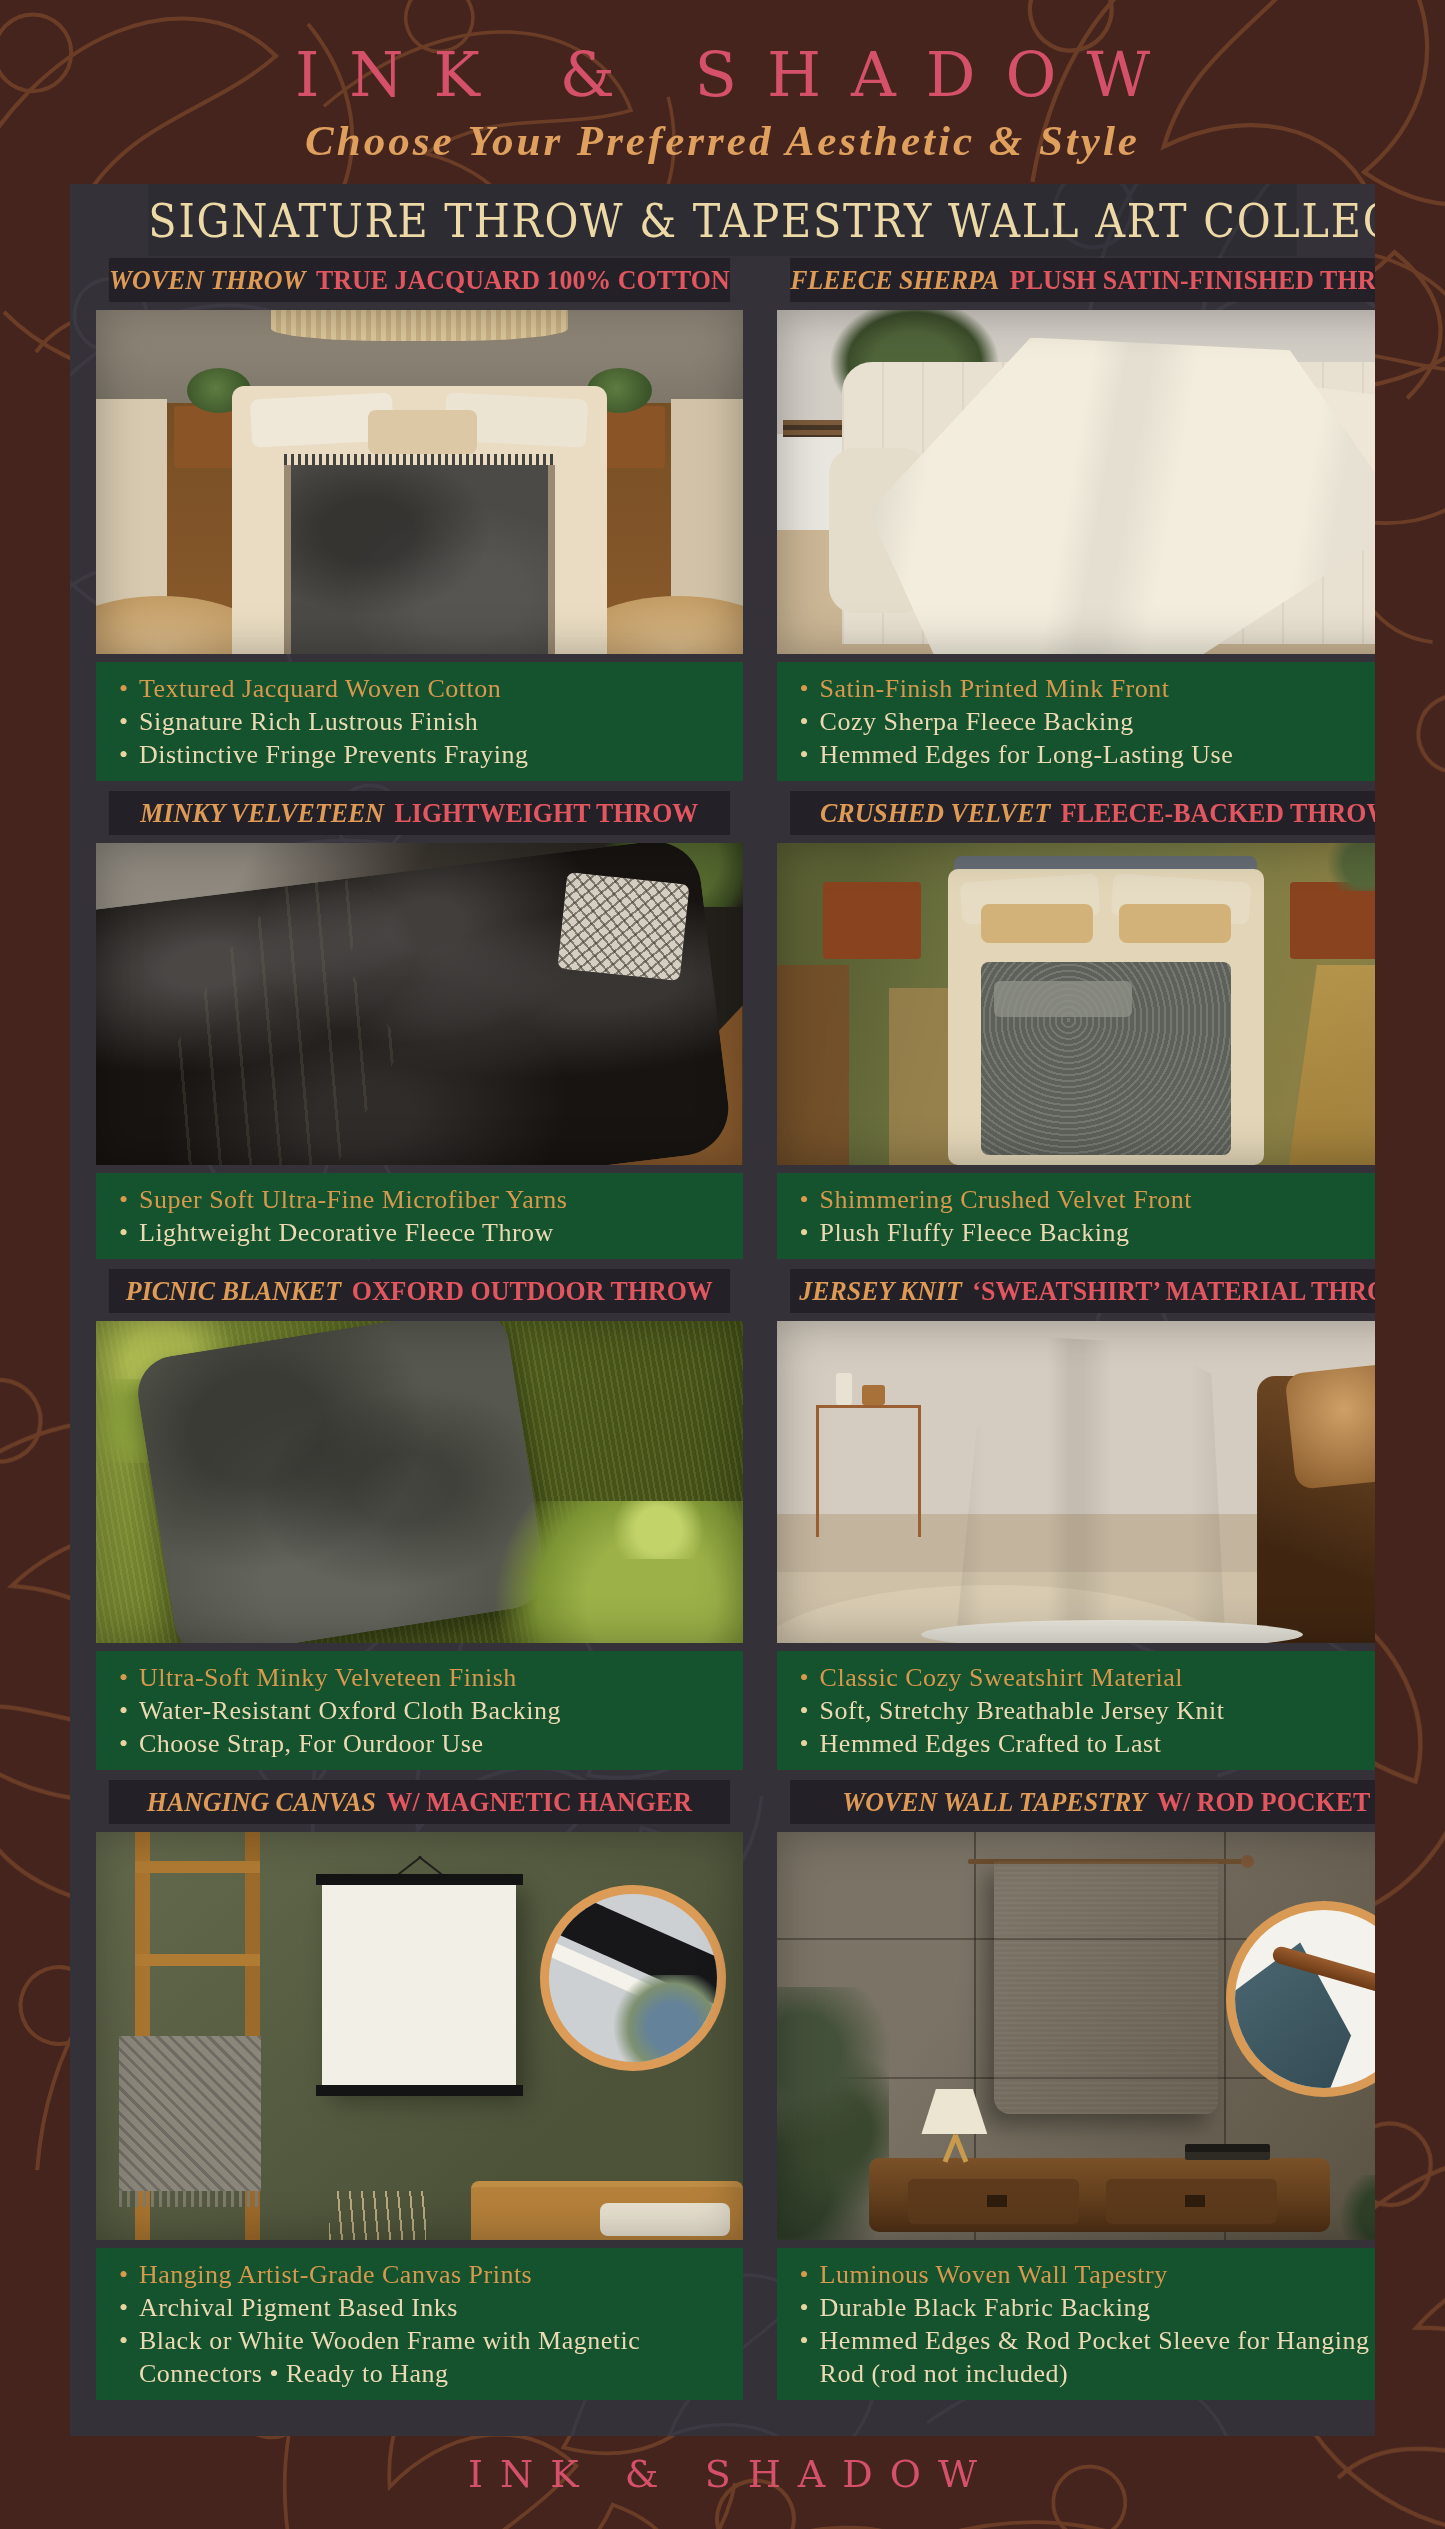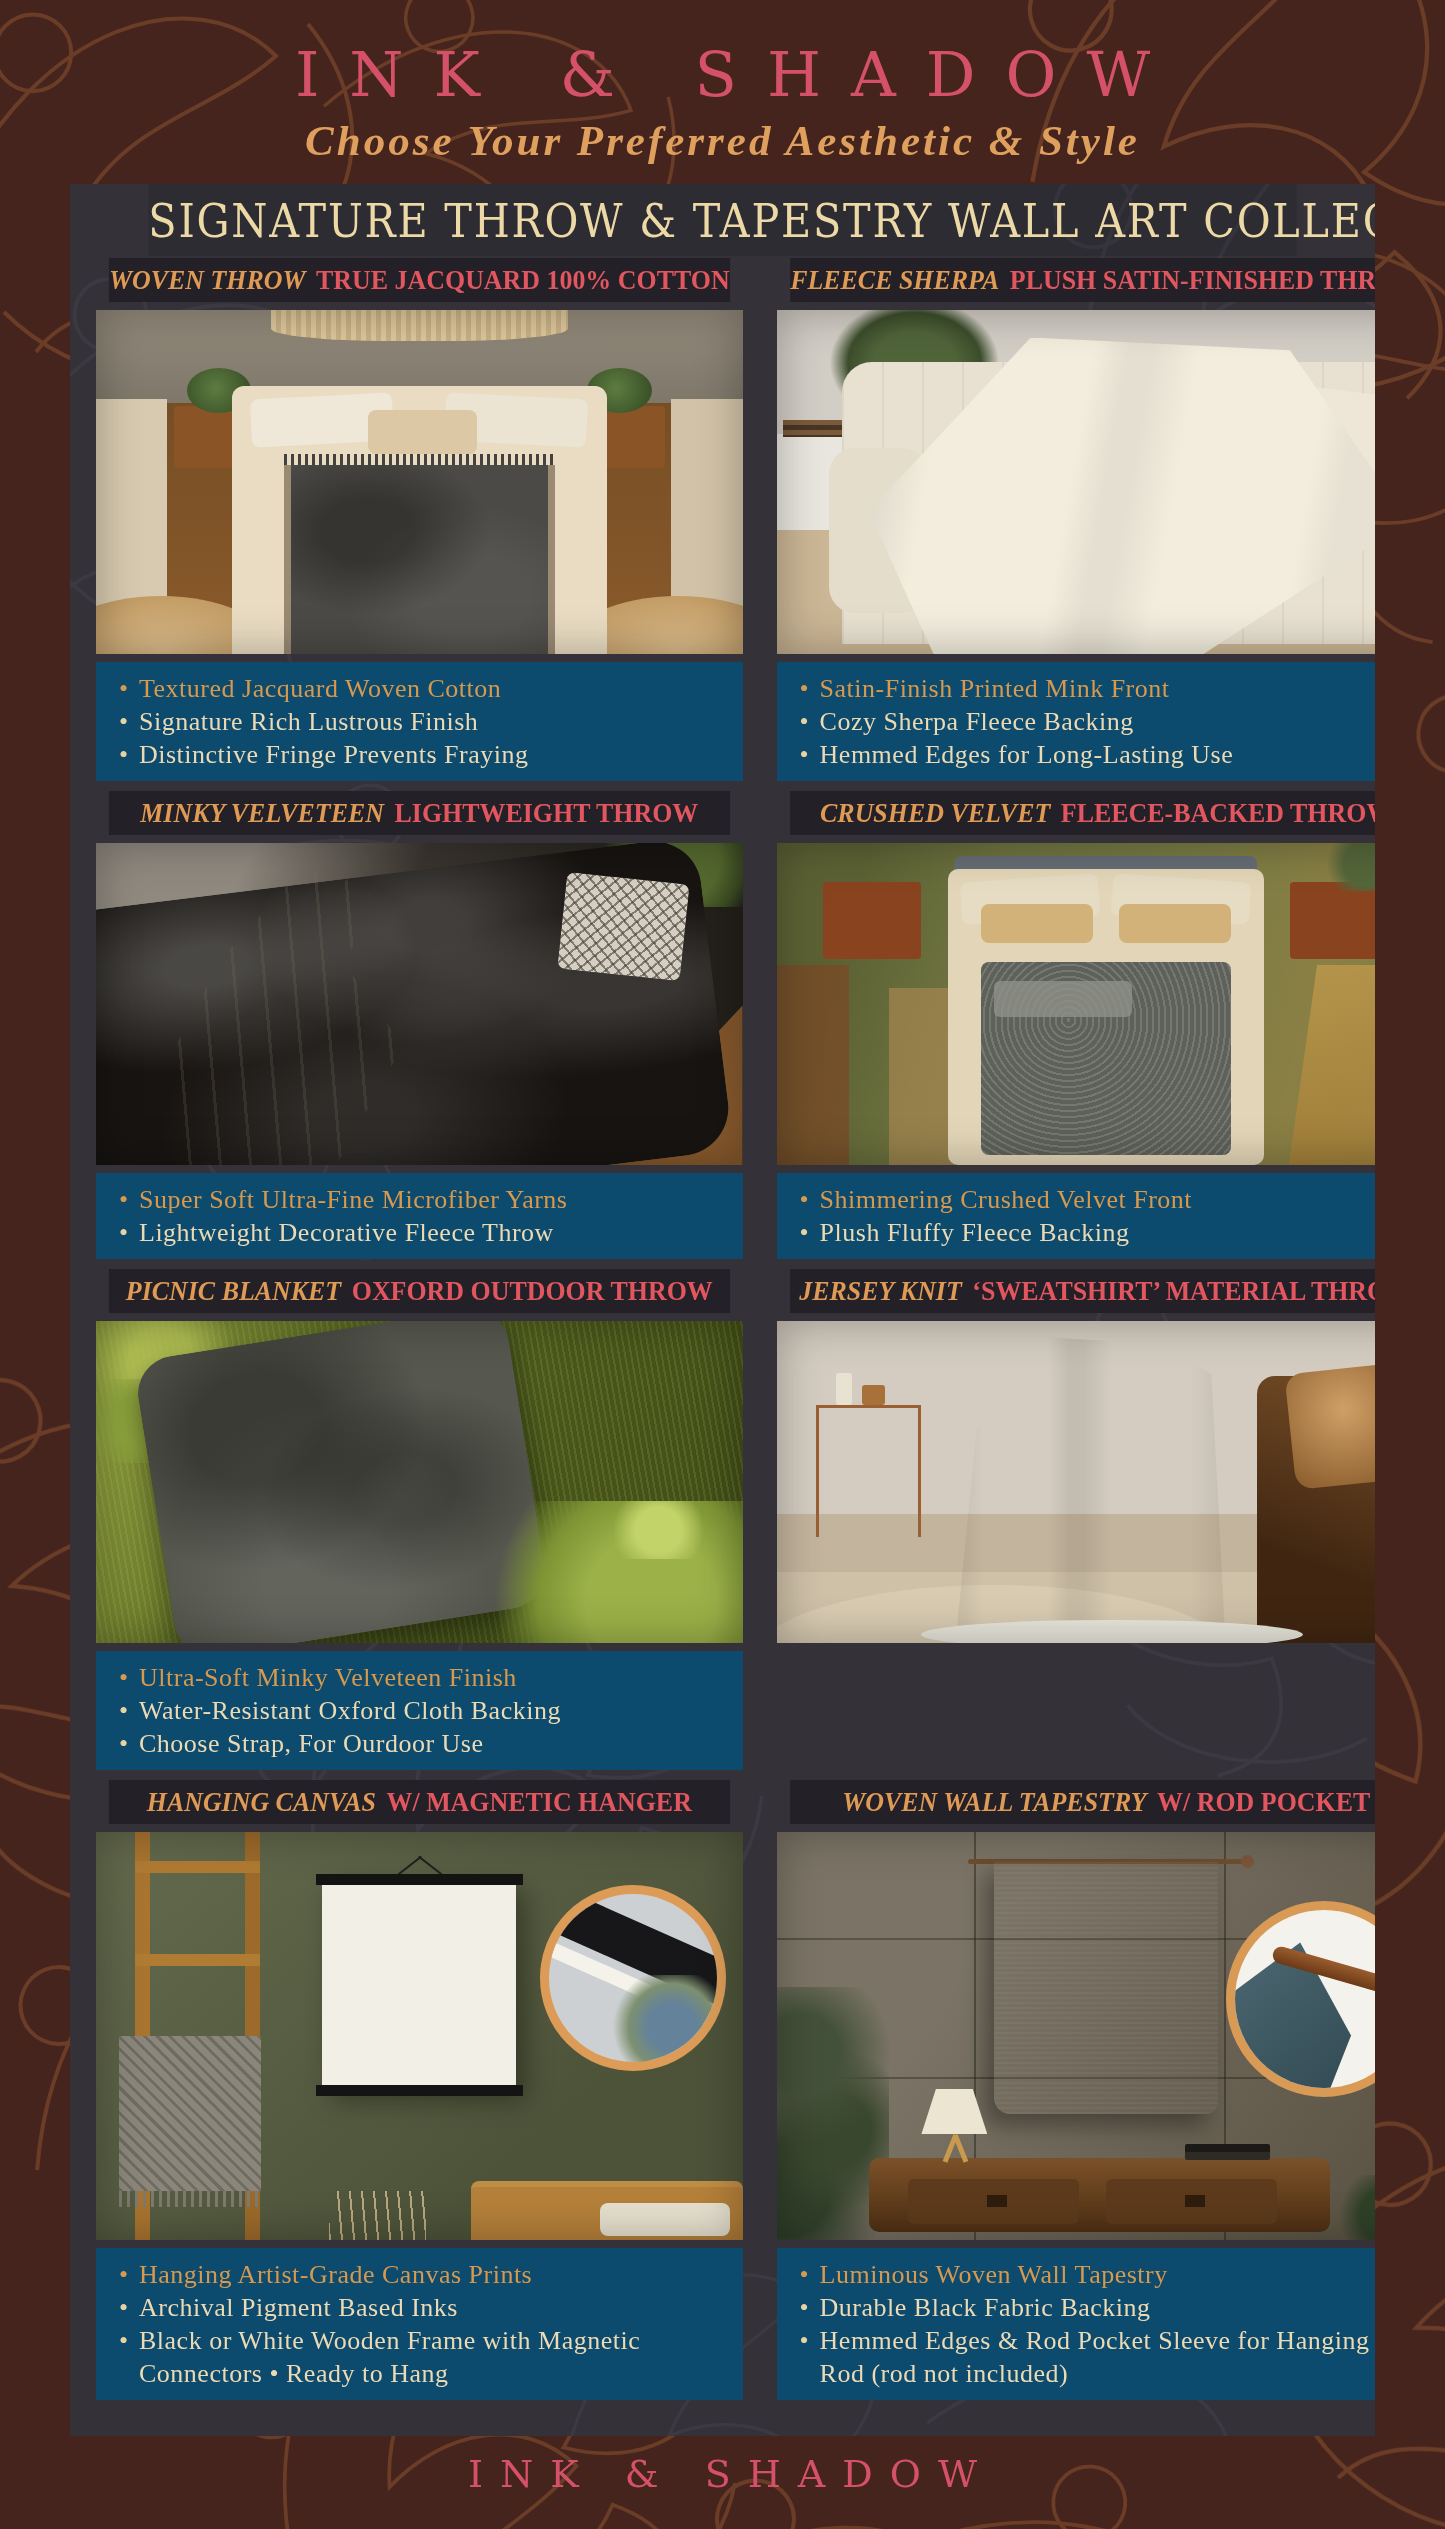--- a/index.html
+++ b/index.html
@@ -24,21 +24,21 @@
   .card-title{height:44px;background:#232127;display:flex;justify-content:center;
       align-items:baseline;gap:11px;margin-bottom:8px;white-space:nowrap;
       font-size:27px;line-height:44px;transform:scaleX(.96);transform-origin:50% 0;}
   .card-title em{font-style:italic;font-weight:700;color:#df9a55;}
   .card-title span{font-weight:700;color:#e2565f;}
   .scene{position:relative;overflow:hidden;background:#555;}
   .scene *{position:absolute;}
   .scene::after{content:"";position:absolute;inset:0;
       box-shadow:inset 0 0 46px rgba(0,0,0,.30);}
   .h344{height:344px;}.h322{height:322px;}.h408{height:408px;}
-  ul.features{background:#0c4a6e;margin:8px 0 0;padding:10px 16px 10px 16px;
+  ul.features{background:#14532d;margin:8px 0 0;padding:10px 16px 10px 16px;
       list-style:none;flex:1;}
   ul.features li{font-size:26px;line-height:33px;color:#ecdab4;position:relative;
       padding-left:27px;letter-spacing:.5px;}
   ul.features li::before{content:"\2022";position:absolute;left:7px;color:#e7d3a2;}
   ul.features li:first-child{color:#d7994e;}
   ul.features li:first-child::before{color:#d7994e;}
   .footer{position:absolute;left:0;right:0;top:2452px;text-align:center;z-index:2;
       font-family:"DejaVu Serif",serif;font-size:38px;color:#d5516a;
       letter-spacing:17px;text-indent:17px;}
 
@@ -404,20 +404,25 @@
       <div class="scene s6 h322">
         <div class="rug"></div>
         <div class="table"></div>
         <div class="bottle1"></div>
         <div class="bottle2"></div>
         <div class="couch"></div>
         <div class="cushion"></div>
         <div class="throw"></div>
         <div class="pool"></div>
       </div>
+      <ul class="features">
+        <li>Classic Cozy Sweatshirt Material</li>
+        <li>Soft, Stretchy Breathable Jersey Knit</li>
+        <li>Hemmed Edges Crafted to Last</li>
+      </ul>
     </section>
 
     <section class="card">
       <div class="card-title">
         <em>HANGING CANVAS</em>
         <span>W/ MAGNETIC HANGER</span>
       </div>
       <div class="scene s7 h408">
         <div class="rail1"></div>
         <div class="rail2"></div>

